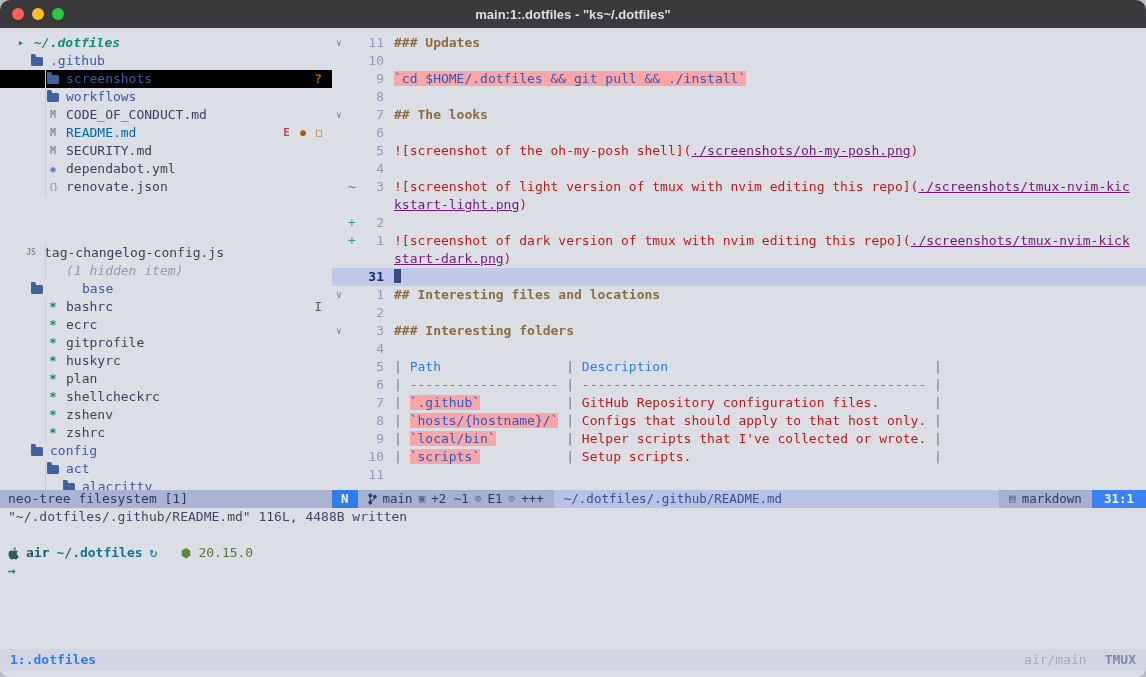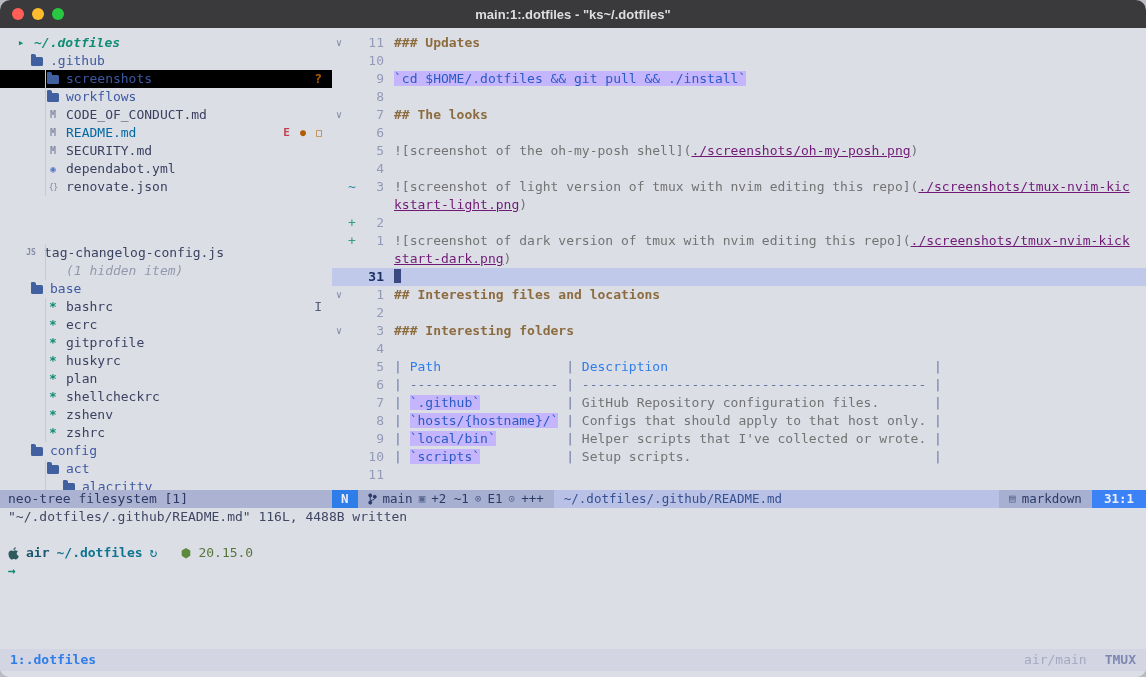--- a/index.html
+++ b/index.html
@@ -47,23 +47,23 @@
   .fold{width:14px;flex:none;text-align:center;color:#7f88a8;font-size:10px;line-height:18px;}
   .sign{width:12px;flex:none;text-align:center;}
   .sadd{color:#2f9e85;}
   .schg{color:#2f86a6;}
   .lnum{width:26px;flex:none;text-align:right;color:#939ab8;}
   .ltext{padding-left:10px;overflow:hidden;}
   .cline{background:#c0c9ea;}
   .cline .lnum{color:#1d2f63;font-weight:bold;}
   .cursor{display:inline-block;width:7px;height:14px;background:#3a4a80;vertical-align:-2px;}
   .s-h{color:#8c6c3e;font-weight:bold;}
-  .s-t{color:#737373;}
+  .s-t{color:#b91c1c;}
   .s-lnk{color:#701a75;text-decoration:underline;}
-  .s-code{background:#c4b5fd;color:#2b5bc4;}
+  .s-code{background:#fca5a5;color:#2b5bc4;}
   .s-pp{color:#6a78a6;}
   .s-th{color:#2e7de9;font-weight:normal;}
   
   .statusline{height:18px;display:flex;align-items:stretch;font-size:12.5px;overflow:hidden;}
   .sl-mode{background:#2e7de9;color:#edeff7;font-weight:bold;padding:0 9px;display:flex;align-items:center;}
   .sl-b,.sl-y{background:#a8b0d2;color:#2c3a66;display:flex;align-items:center;gap:6px;padding:0 10px;white-space:pre;}
   .sl-ic2{color:#5a678f;font-size:11px;}
   .sl-ic svg{display:block;stroke:#2c3a66;fill:#2c3a66;}
   .sl-c{background:#b9c2e6;color:#37508f;flex:1;display:flex;align-items:center;padding:0 10px;min-width:0;white-space:pre;overflow:hidden;}
   .sl-pos{background:#3b82f6;color:#edeff7;font-weight:bold;display:flex;align-items:center;padding:0 12px;}
@@ -171,21 +171,21 @@
               <span class="ticon i-js">JS</span>
               <span class="tlabel">tag-changelog-config.js</span>
               <span class="tsp"></span>
             </div>
             <div class="trow hiddenrow" style="padding-left: 46px;">
               <i class="guide" style="left: 45px;"></i>
               <span class="ticon i-none"></span>
               <span class="tlabel">(1 hidden item)</span>
               <span class="tsp"></span>
             </div>
-            <div class="trow dir" style="padding-left: 30px;">
+            <div class="trow dir" style="padding-left: 30px; gap: 32px;">
               <span class="ticon">
                 <span class="i-folder"></span>
               </span>
               <span class="tlabel">base</span>
               <span class="tsp"></span>
             </div>
             <div class="trow file" style="padding-left: 46px;">
               <i class="guide" style="left: 45px;"></i>
               <span class="ticon i-dot">*</span>
               <span class="tlabel">bashrc</span>

